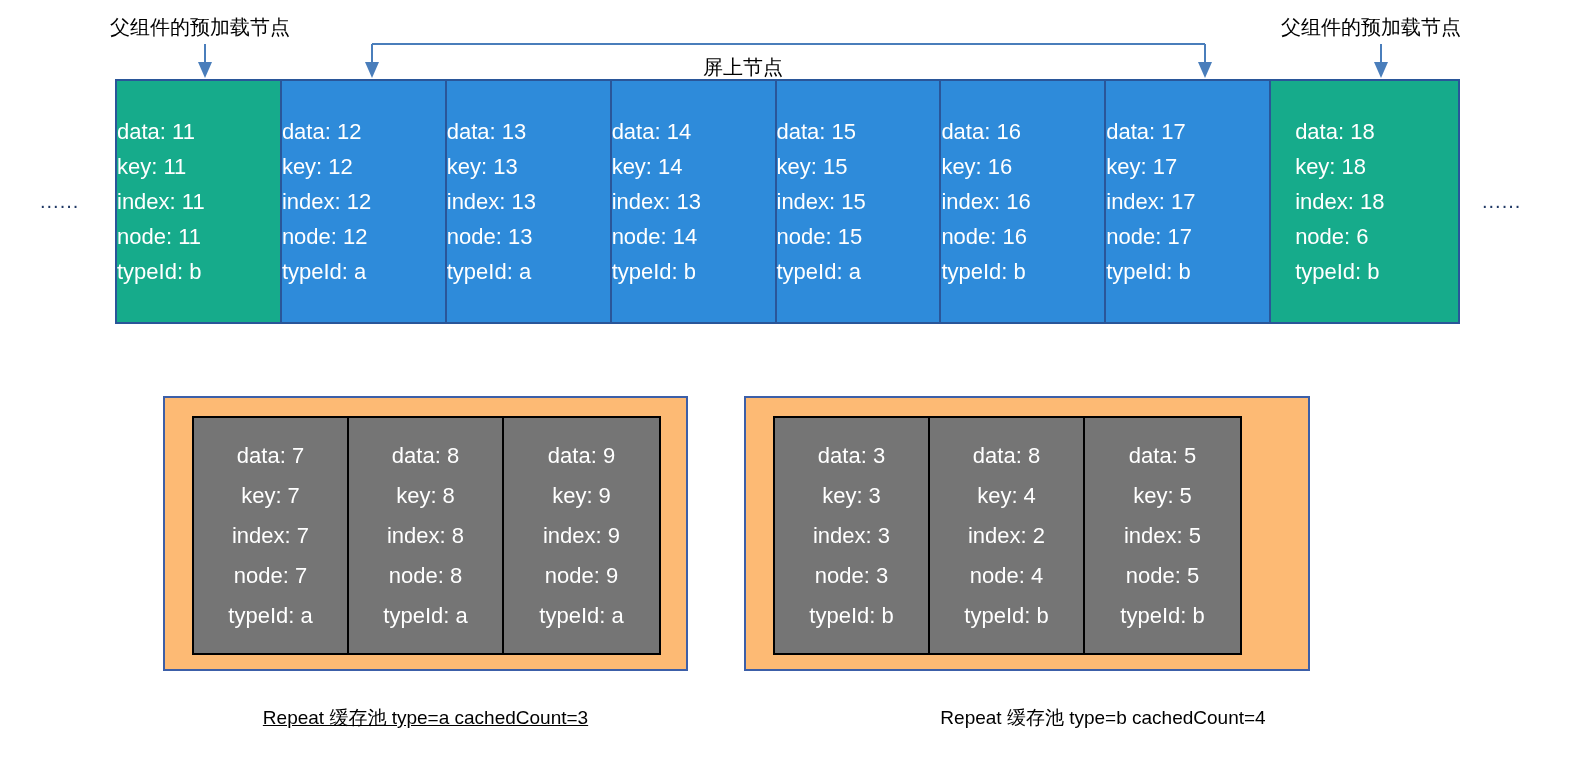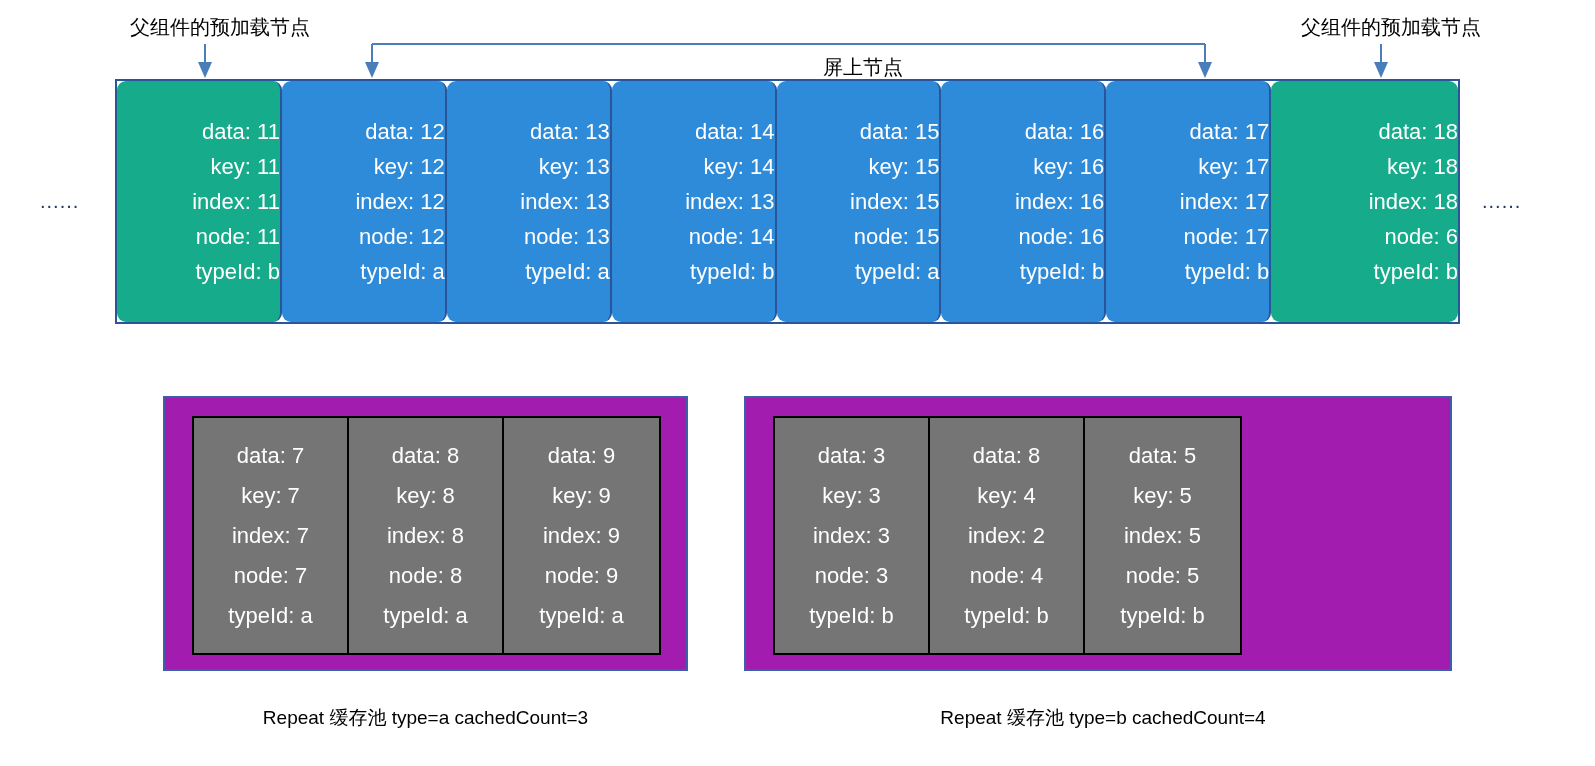--- a/index.html
+++ b/index.html
@@ -14,21 +14,21 @@
     font-family: "Liberation Sans", "DejaVu Sans", sans-serif;
     overflow: hidden;
   }
 
   
   .ann-label {
     position: absolute;
     font-size: 20px;
     color: #000000;
     white-space: nowrap;
-    text-align: right;
+    text-align: left;
   }
   #label-left-preload  { left: 110px; top: 14px; width: 200px; }
   #label-onscreen      { left: 703px; top: 14px; width: 200px; margin-top: 40px; }
   #label-right-preload { left: 1281px; top: 14px; width: 200px; }
 
   
   #top-connectors {
     position: absolute;
     left: 0;
     top: 0;
@@ -57,41 +57,40 @@
     display: flex;
     box-sizing: border-box;
     border: 2px solid #2a5699;
   }
   .node-cell {
     flex: 1 1 0;
     box-sizing: border-box;
     border-right: 2px solid #2a5699;
     display: flex;
     flex-direction: column;
-    align-items: flex-end;
+    align-items: flex-start;
     justify-content: center;
     color: #ffffff;
     font-size: 22px;
     line-height: 35px;
-    border-radius: 9px;
   }
   .node-cell:last-child { border-right: none; padding-left: 24px; }
   .node-cell.type-preload { background: #16ab8b; }
   .node-cell.type-onscreen { background: #2e8bda; }
   .node-cell .field { white-space: nowrap; }
 
   
   .pool-box {
     position: absolute;
     box-sizing: border-box;
     border: 2px solid #3c5fa8;
-    background: #a21caf;
+    background: #fdba74;
   }
   #pool-a-box { left: 163px; top: 396px; width: 525px; height: 275px; }
-  #pool-b-box { left: 744px; top: 396px; width: 708px; height: 275px; }
+  #pool-b-box { left: 744px; top: 396px; width: 566px; height: 275px; }
 
   .pool-items {
     position: absolute;
     top: 18px;
     left: 27px;
     display: flex;
     box-sizing: border-box;
     border: 2px solid #000000;
     height: 239px;
   }
@@ -111,21 +110,21 @@
   .pool-cell:last-child { border-right: none; }
   .pool-cell .field { white-space: nowrap; }
 
   .pool-caption {
     position: absolute;
     font-size: 19px;
     color: #000000;
     white-space: nowrap;
     text-align: center;
   }
-  #pool-a-caption { left: 163px; top: 705px; width: 525px; }
+  #pool-a-caption { left: 163px; top: 705px; width: 525px; text-decoration: underline; }
   #pool-b-caption { left: 772px; top: 705px; width: 662px; }
 </style>
 </head>
 <body>
 
 <div class="ann-label" id="label-left-preload">父组件的预加载节点</div>
 
 <div class="ann-label" id="label-onscreen">屏上节点</div>
 
 <div class="ann-label" id="label-right-preload">父组件的预加载节点</div>

